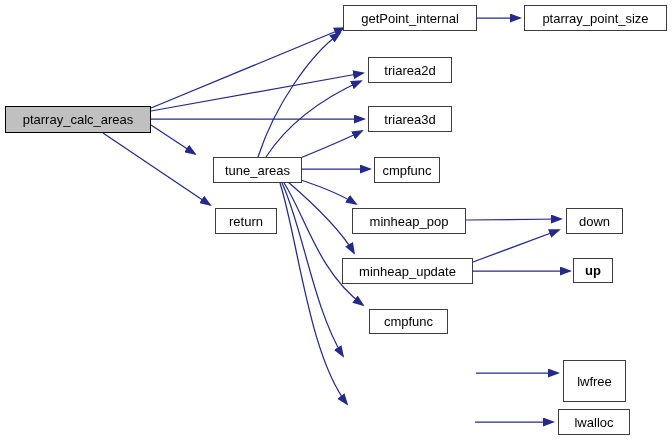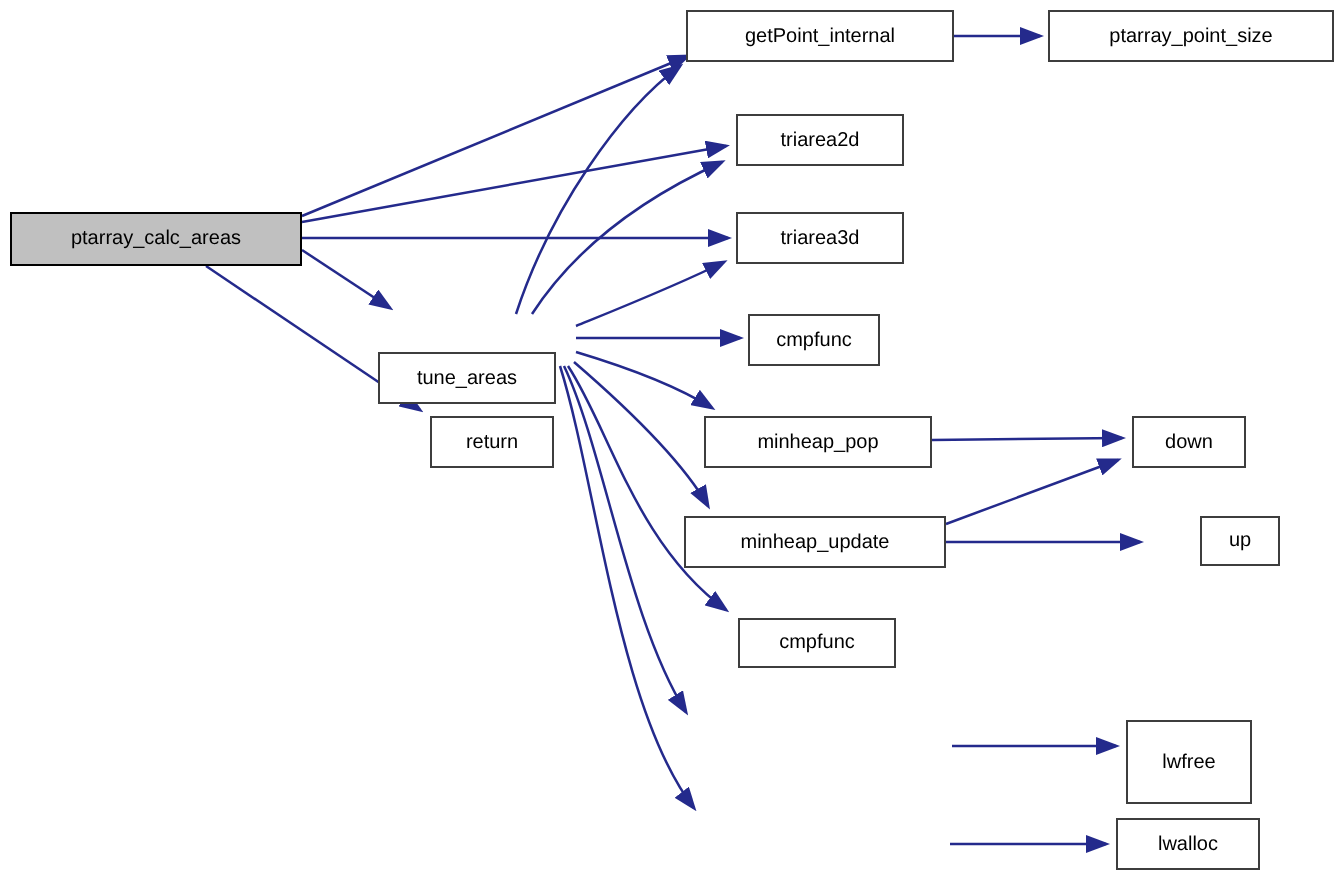--- a/index.html
+++ b/index.html
@@ -12,21 +12,21 @@
   }
   svg.edge-layer{position:absolute;left:0;top:0;width:672px;height:443px;display:block;}
   path.edge{fill:none;stroke:var(--edge,#242a8c);stroke-width:1.25px;}
   #arrowhead path{fill:var(--edge,#242a8c);stroke:none;}
   .node{
     position:absolute;
     display:flex;align-items:center;justify-content:center;
     background:var(--node-fill,#fff);
     border:1.5px solid var(--node-border,#3d3d3d);
     box-sizing:border-box;
-    font-size:10px;
+    font-size:13px;
     color:var(--text,#000);
     white-space:nowrap;
     cursor:pointer;
   }
   .node.root{
     background:var(--highlight-fill,#c0c0c0);
     border-color:#000;
     cursor:default;
   }
 </style>
@@ -66,33 +66,33 @@
   <div class="node root" style="left:5px;top:106px;width:146px;height:27px;">ptarray_calc_areas</div>
 
   <div class="node" style="left:343px;top:5px;width:134px;height:26px;">getPoint_internal</div>
 
   <div class="node" style="left:524px;top:5px;width:143px;height:26px;">ptarray_point_size</div>
 
   <div class="node" style="left:368px;top:57px;width:84px;height:26px;">triarea2d</div>
 
   <div class="node" style="left:368px;top:106px;width:84px;height:26px;">triarea3d</div>
 
-  <div class="node" style="left:189px;top:157px;width:89px;height:26px;margin-top:19px;">tune_areas</div>
+  <div class="node" style="left:213px;top:157px;width:89px;height:26px;">tune_areas</div>
 
   <div class="node" style="left:374px;top:157px;width:66px;height:26px;">cmpfunc</div>
 
   <div class="node" style="left:215px;top:208px;width:62px;height:26px;">return</div>
 
   <div class="node" style="left:352px;top:208px;width:114px;height:26px;">minheap_pop</div>
 
   <div class="node" style="left:566px;top:208px;width:57px;height:26px;">down</div>
 
   <div class="node" style="left:342px;top:258px;width:131px;height:26px;">minheap_update</div>
 
-  <div class="node" style="left:600px;top:258px;width:40px;height:25px;">up</div>
+  <div class="node" style="left:573px;top:258px;width:40px;height:25px;font-weight:bold;">up</div>
 
   <div class="node" style="left:369px;top:309px;width:79px;height:25px;">cmpfunc</div>
 
 
   <div class="node" style="left:563px;top:360px;width:63px;height:42px;">lwfree</div>
 
 
   <div class="node" style="left:558px;top:409px;width:72px;height:26px;text-align:right;">lwalloc</div>
 
 </div>

